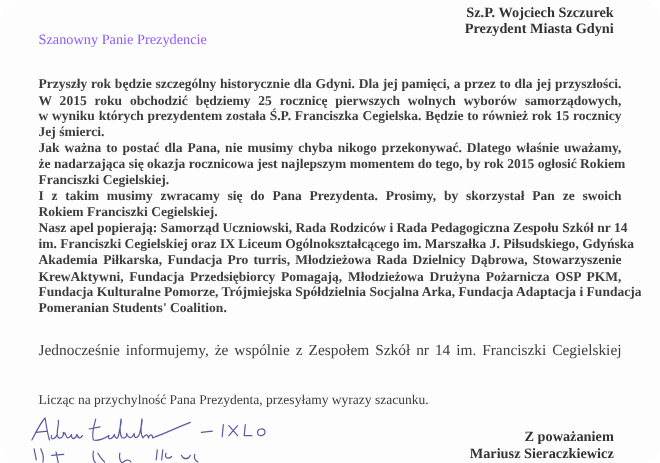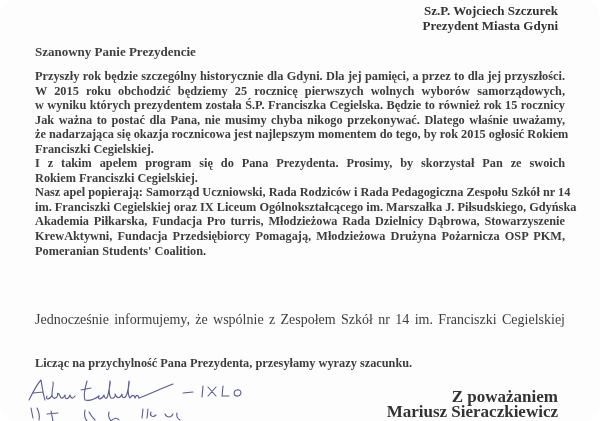--- a/index.html
+++ b/index.html
@@ -4,54 +4,56 @@
 <style>
   html, body { margin:0; padding:0; }
   body {
     width:600px; height:421px; overflow:hidden; position:relative;
     background:#ffffff;
     font-family:"Liberation Serif", "DejaVu Serif", serif;
     color:#3a3a3a;
   }
   .page { position:absolute; left:0; top:0; width:600px; height:421px; background:#fdfdfd;border-radius:17px; }
   .addressee { position:absolute; right:42px; top:3px; text-align:right; font-weight:bold; font-size:13px; line-height:15px; color:#333; }
-  .greeting { position:absolute; left:35px; top:44px; font-weight:bold; font-size:13px; color:#404040; }
+  .greeting { position:absolute; left:35px; top:28px; font-weight:normal; font-size:13px; color:#8b5cf6; }
   .body-text { position:absolute; left:35px; top:69px; width:530px; font-size:12.3px; line-height:14.55px; color:#3d3d3d;font-weight:bold; }
   .line { display:block; text-align:justify; text-align-last:justify; white-space:nowrap; }
   .line.last { text-align-last:left; }
   .para2 { position:absolute; left:35px; top:313px; width:530px; font-size:14px; line-height:14.55px; color:#3d3d3d; }
-  .closing { position:absolute; left:35px; top:356px; font-size:12.3px; color:#3d3d3d;font-weight:bold; }
-  .sign-block { position:absolute; right:42px; top:389px; text-align:right; font-weight:bold; font-size:17px; line-height:15px; color:#333; }
+  .closing { position:absolute; left:35px; top:356px; font-size:12.3px; color:#3d3d3d; }
+  .sign-block { position:absolute; right:42px; top:389px; text-align:right; font-weight:bold; font-size:13px; line-height:15px; color:#333; }
   .handwriting { position:absolute; left:25px; top:378px; width:240px; height:43px; }
 </style>
 </head>
 <body>
 
 <div class="page">
 
   <div class="addressee">
     <div>Sz.P. Wojciech Szczurek</div>
     <div>Prezydent Miasta Gdyni</div>
   </div>
 
   <div class="greeting">Szanowny Panie Prezydencie</div>
 
   <div class="body-text" id="body-lines">
       <span class="line">Przyszły rok będzie szczególny historycznie dla Gdyni. Dla jej pamięci, a przez to dla jej przyszłości.</span>
       <span class="line">W 2015 roku obchodzić będziemy 25 rocznicę pierwszych wolnych wyborów samorządowych,</span>
       <span class="line">w wyniku których prezydentem została Ś.P. Franciszka Cegielska. Będzie to również rok 15 rocznicy</span>
+      <span class="line last">Jej śmierci.</span>
       <span class="line">Jak ważna to postać dla Pana, nie musimy chyba nikogo przekonywać. Dlatego właśnie uważamy,</span>
       <span class="line">że nadarzająca się okazja rocznicowa jest najlepszym momentem do tego, by rok 2015 ogłosić Rokiem</span>
       <span class="line last">Franciszki Cegielskiej.</span>
-      <span class="line">I z takim apelem program się do Pana Prezydenta. Prosimy, by skorzystał Pan ze swoich</span>
+      <span class="line">I z takim musimy zwracamy się do Pana Prezydenta. Prosimy, by skorzystał Pan ze swoich</span>
       <span class="line last">Rokiem Franciszki Cegielskiej.</span>
       <span class="line">Nasz apel popierają: Samorząd Uczniowski, Rada Rodziców i Rada Pedagogiczna Zespołu Szkół nr 14</span>
       <span class="line">im. Franciszki Cegielskiej oraz IX Liceum Ogólnokształcącego im. Marszałka J. Piłsudskiego, Gdyńska</span>
       <span class="line">Akademia Piłkarska, Fundacja Pro turris, Młodzieżowa Rada Dzielnicy Dąbrowa, Stowarzyszenie</span>
       <span class="line">KrewAktywni, Fundacja Przedsiębiorcy Pomagają, Młodzieżowa Drużyna Pożarnicza OSP PKM,</span>
+      <span class="line">Fundacja Kulturalne Pomorze, Trójmiejska Spółdzielnia Socjalna Arka, Fundacja Adaptacja i Fundacja</span>
       <span class="line last">Pomeranian Students' Coalition.</span>
     </div>
 
   <div class="para2" id="info-lines">
       <span class="line">Jednocześnie informujemy, że wspólnie z Zespołem Szkół nr 14 im. Franciszki Cegielskiej</span>
     </div>
 
   <div class="closing">Licząc na przychylność Pana Prezydenta, przesyłamy wyrazy szacunku.</div>
 
   <svg class="handwriting" viewBox="0 0 240 43">

